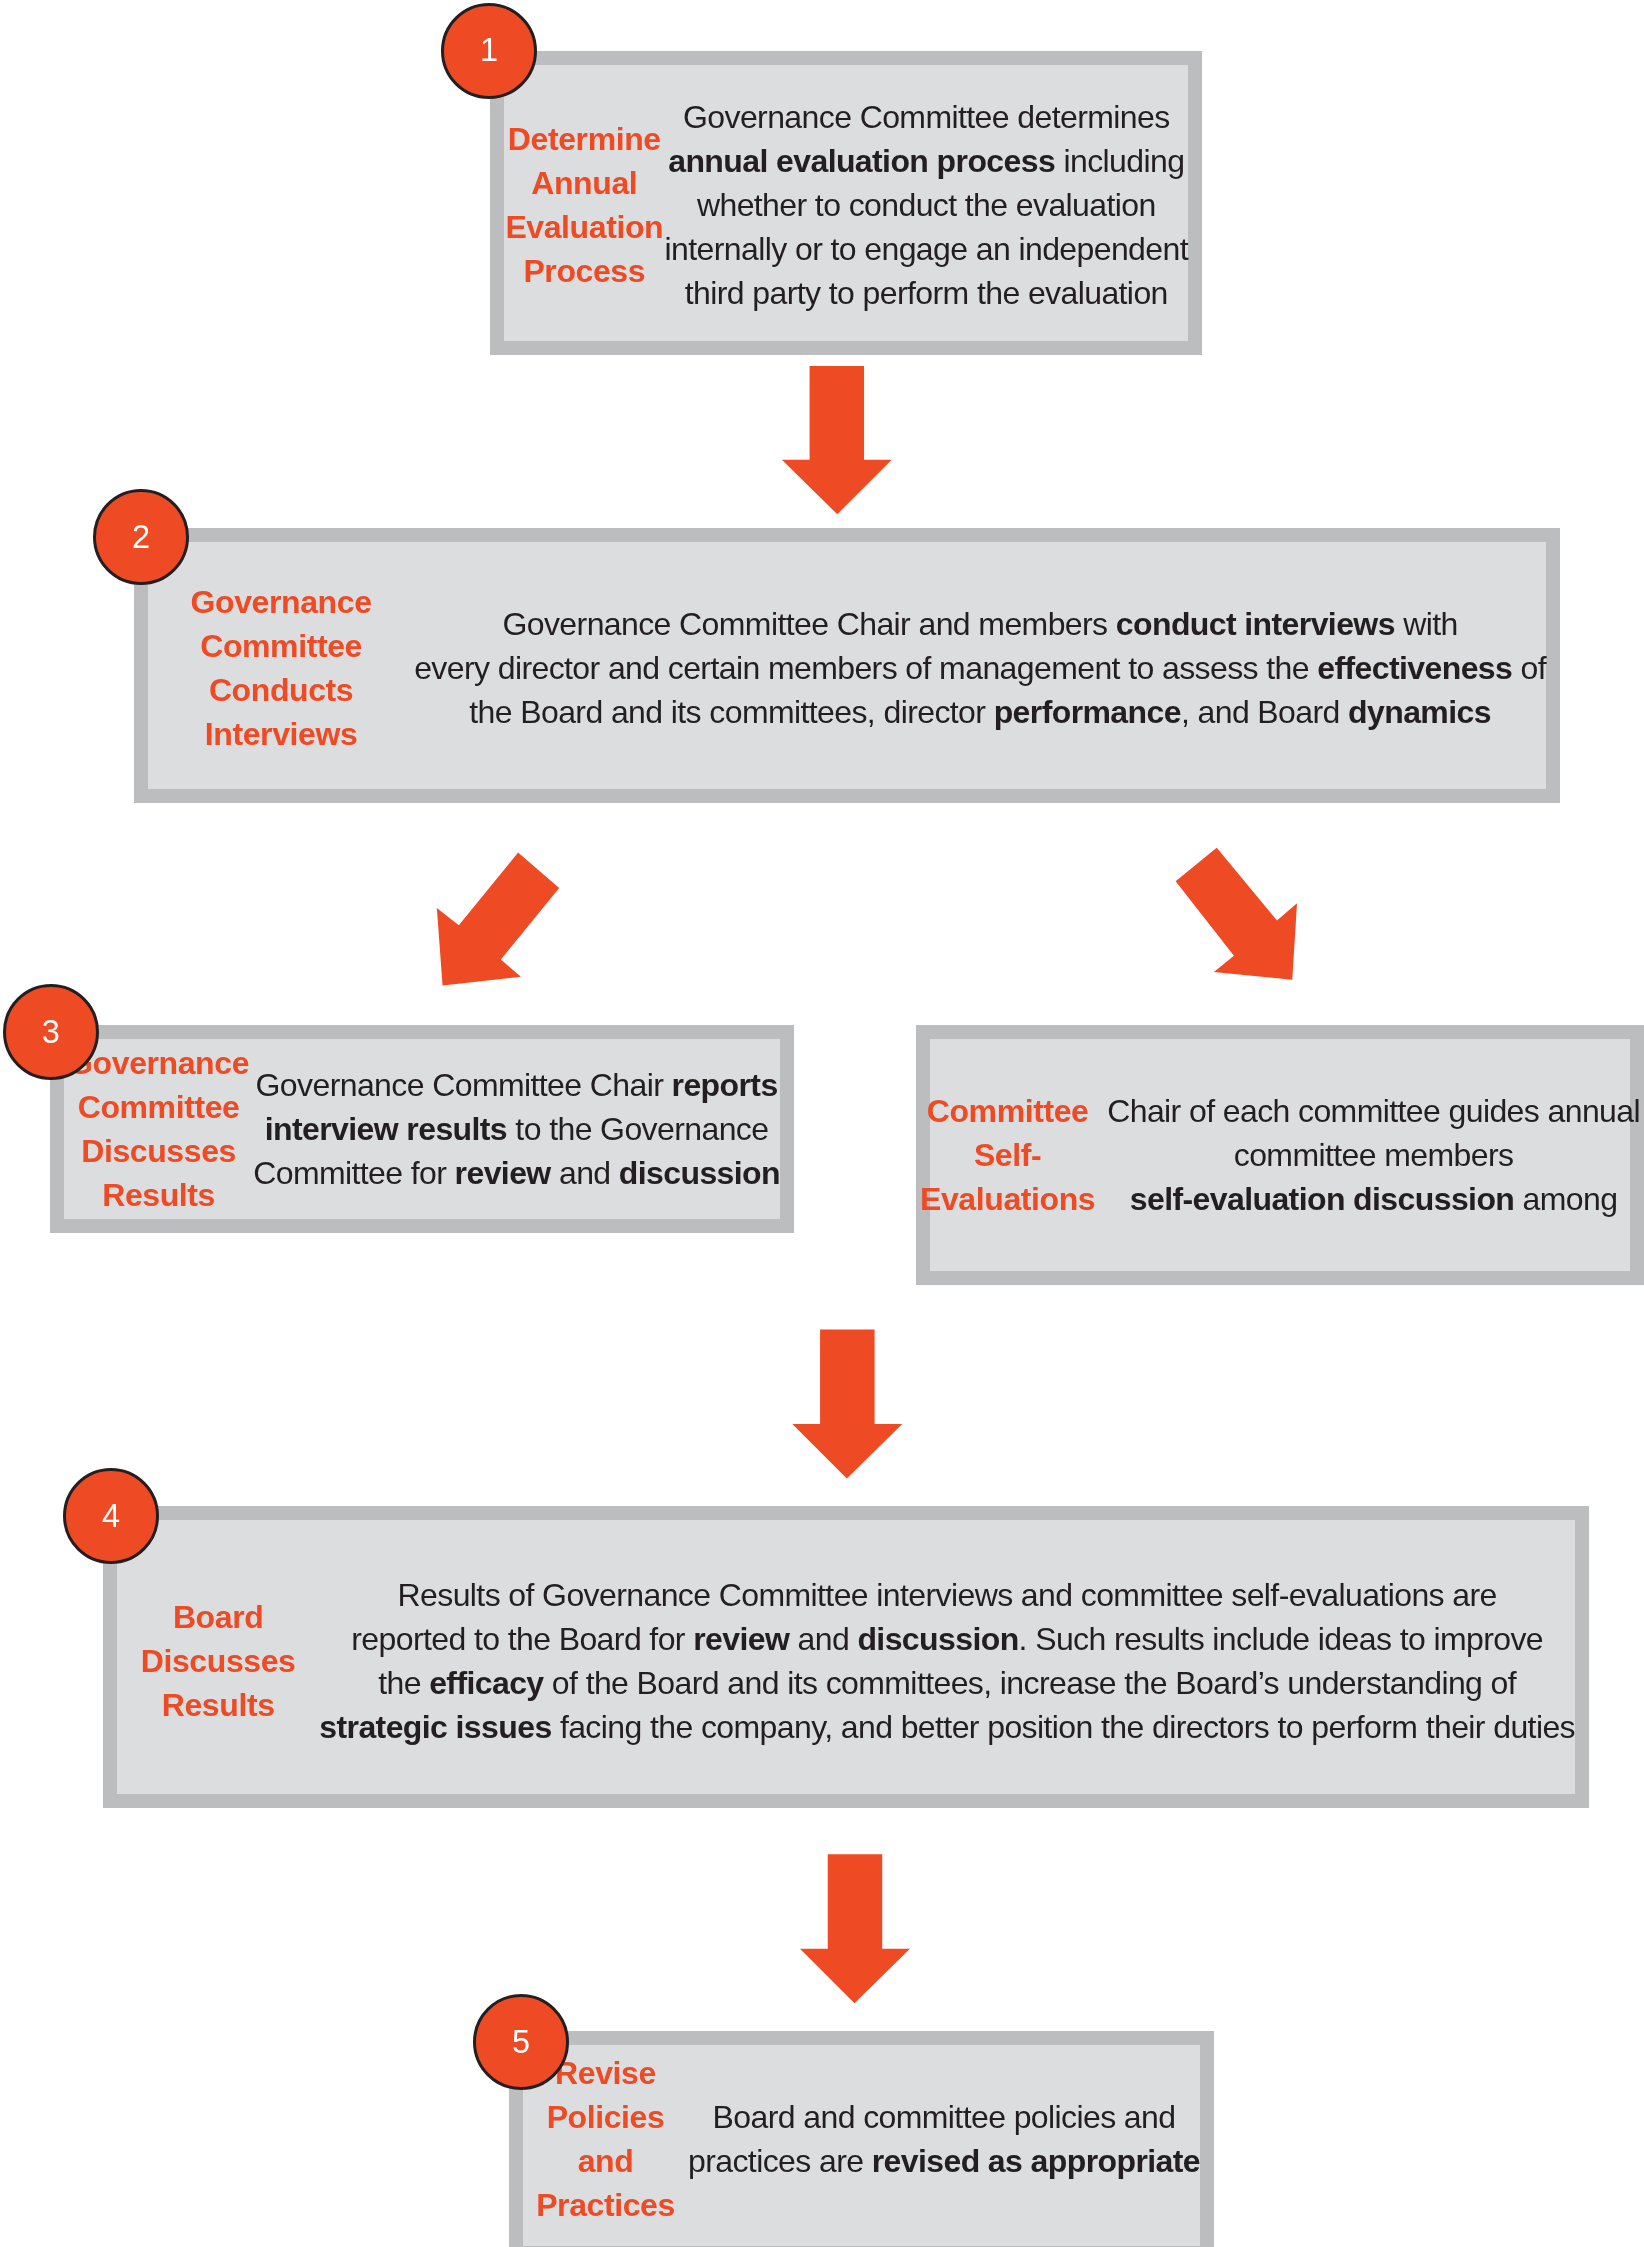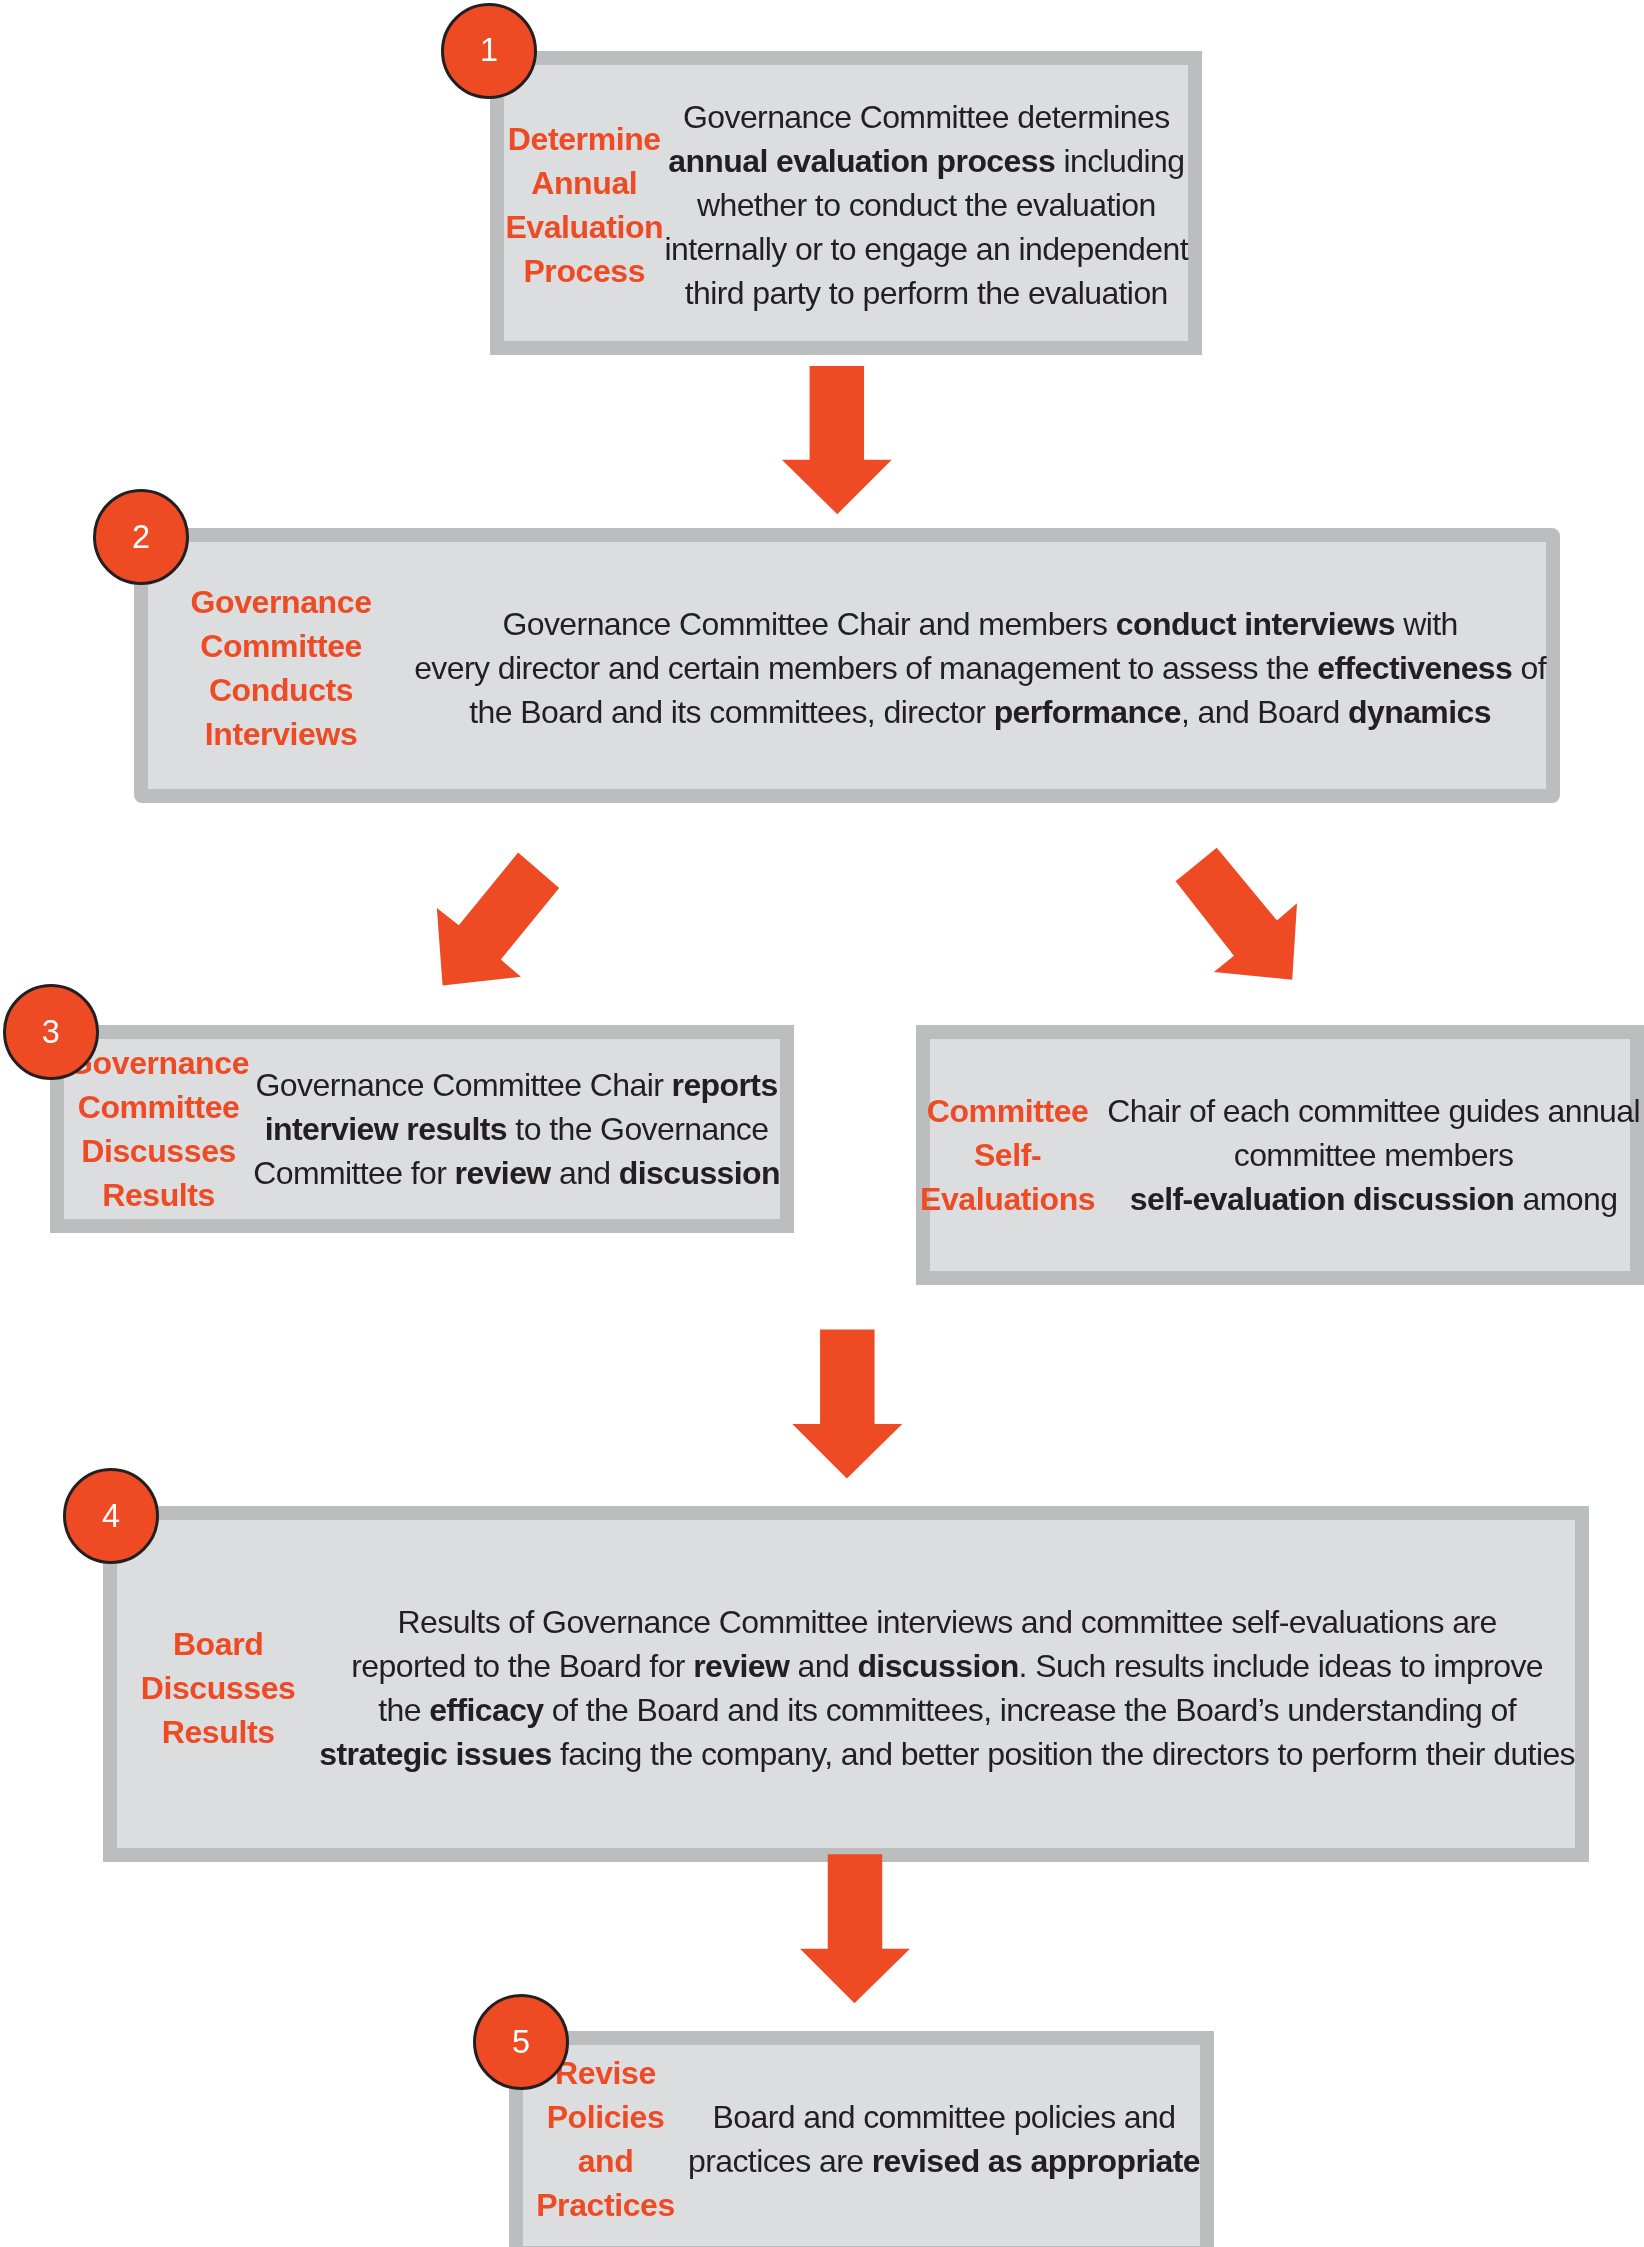--- a/index.html
+++ b/index.html
@@ -35,21 +35,21 @@
   <div class="body">
       <span class="line"><span>Governance Committee determines</span></span>
       <span class="line"><b>annual evaluation process</b><span> including</span></span>
       <span class="line"><span>whether to conduct the evaluation</span></span>
       <span class="line"><span>internally or to engage an independent</span></span>
       <span class="line"><span>third party to perform the evaluation</span></span>
     </div>
 </div>
 <div class="badge" style="left:441px; top:2.9px;">1</div>
 
-<div class="box" style="left:134px; top:528px; width:1426px; height:275px; padding-top:5.7px;border-radius:8px;">
+<div class="box" style="left:134px; top:528px; width:1426px; height:275px; padding-top:5.7px;">
   <div class="title">Governance Committee Conducts Interviews</div>
   <div class="body">
       <span class="line"><span>Governance Committee Chair and members </span><b>conduct interviews</b><span> with</span></span>
       <span class="line"><span>every director and certain members of management to assess the </span><b>effectiveness</b><span> of</span></span>
       <span class="line"><span>the Board and its committees, director </span><b>performance</b><span>, and Board </span><b>dynamics</b></span>
     </div>
 </div>
 <div class="badge" style="left:93px; top:489px;">2</div>
 
 <div class="box" style="left:50px; top:1025px; width:744px; height:208px; padding-top:0px;">
@@ -64,21 +64,21 @@
 
 <div class="box" style="left:916px; top:1025px; width:728px; height:260px; padding-top:0px;gap:12px;">
   <div class="title">Committee Self-Evaluations</div>
   <div class="body">
       <span class="line"><span>Chair of each committee guides annual</span></span>
       <span class="line"><span>committee members</span></span>
       <span class="line"><b>self-evaluation discussion</b><span> among</span></span>
     </div>
 </div>
 
-<div class="box" style="left:103px; top:1506px; width:1486px; height:356px; padding-top:8px;">
+<div class="box" style="left:103px; top:1506px; width:1486px; height:302px; padding-top:8px;">
   <div class="title">Board Discusses Results</div>
   <div class="body">
       <span class="line"><span>Results of Governance Committee interviews and committee self-evaluations are</span></span>
       <span class="line"><span>reported to the Board for </span><b>review</b><span> and </span><b>discussion</b><span>. Such results include ideas to improve</span></span>
       <span class="line"><span>the </span><b>efficacy</b><span> of the Board and its committees, increase the Board’s understanding of</span></span>
       <span class="line"><b>strategic issues</b><span> facing the company, and better position the directors to perform their duties</span></span>
     </div>
 </div>
 <div class="badge" style="left:63px; top:1468px;">4</div>
 

